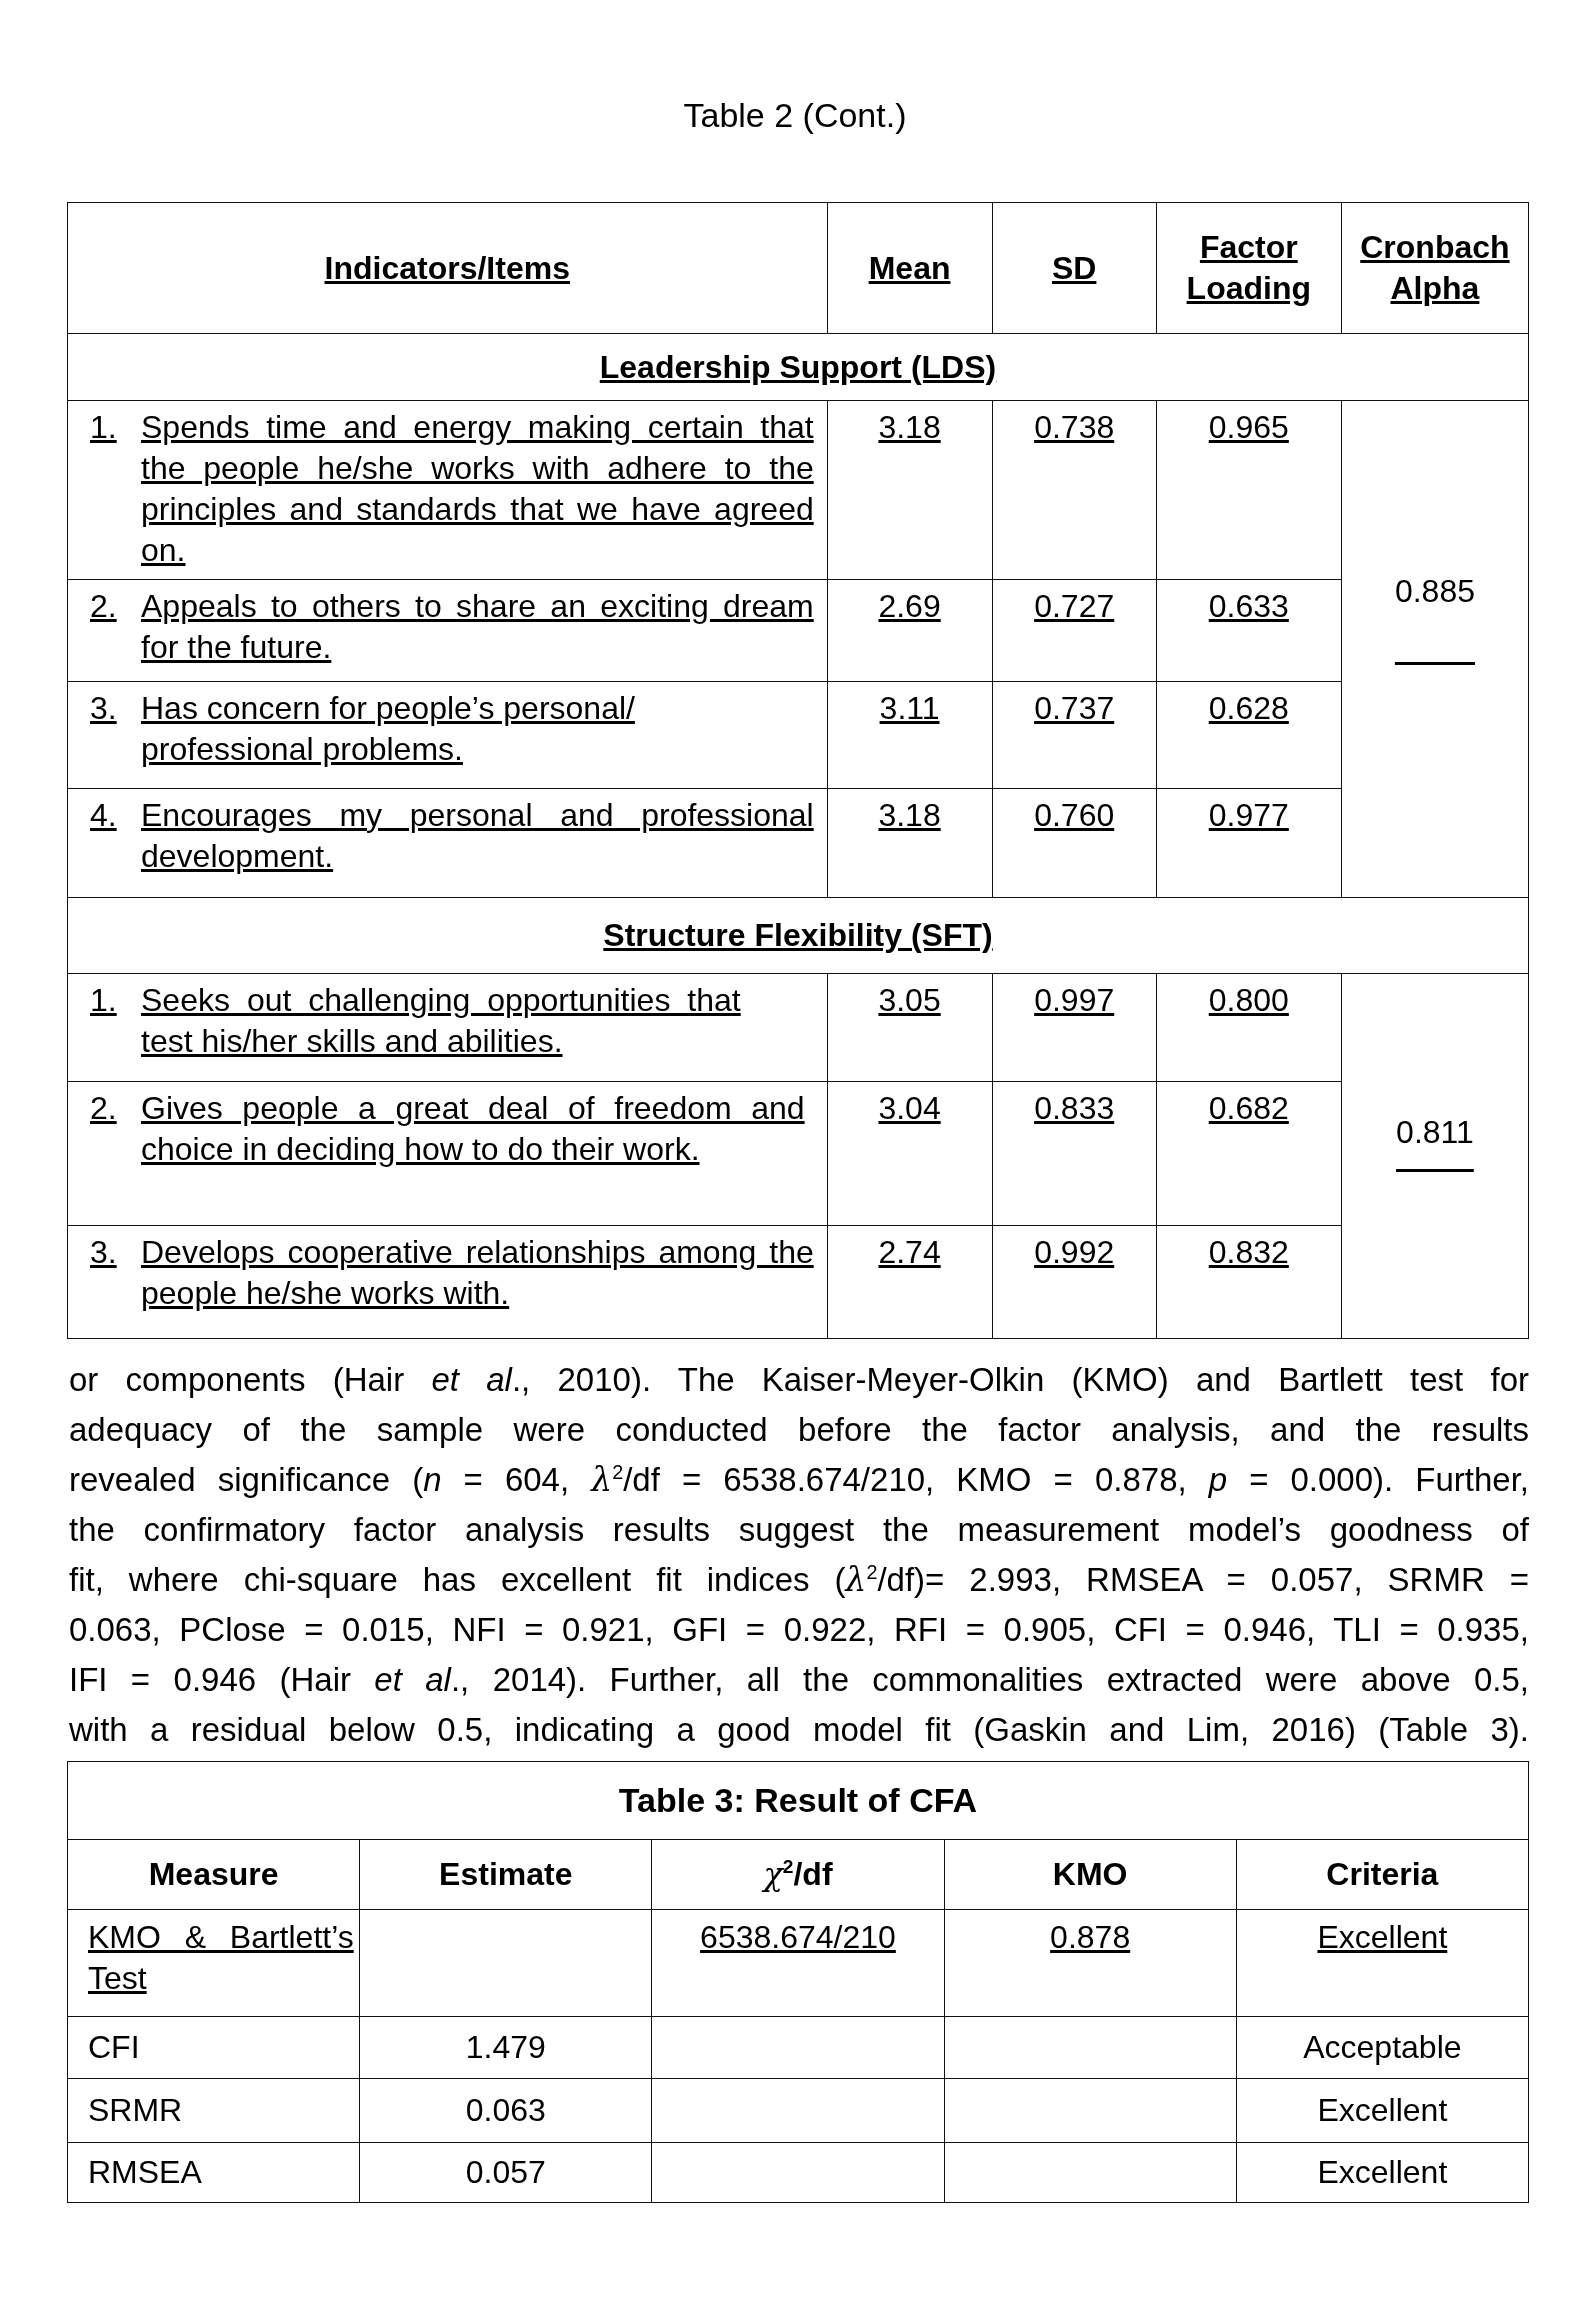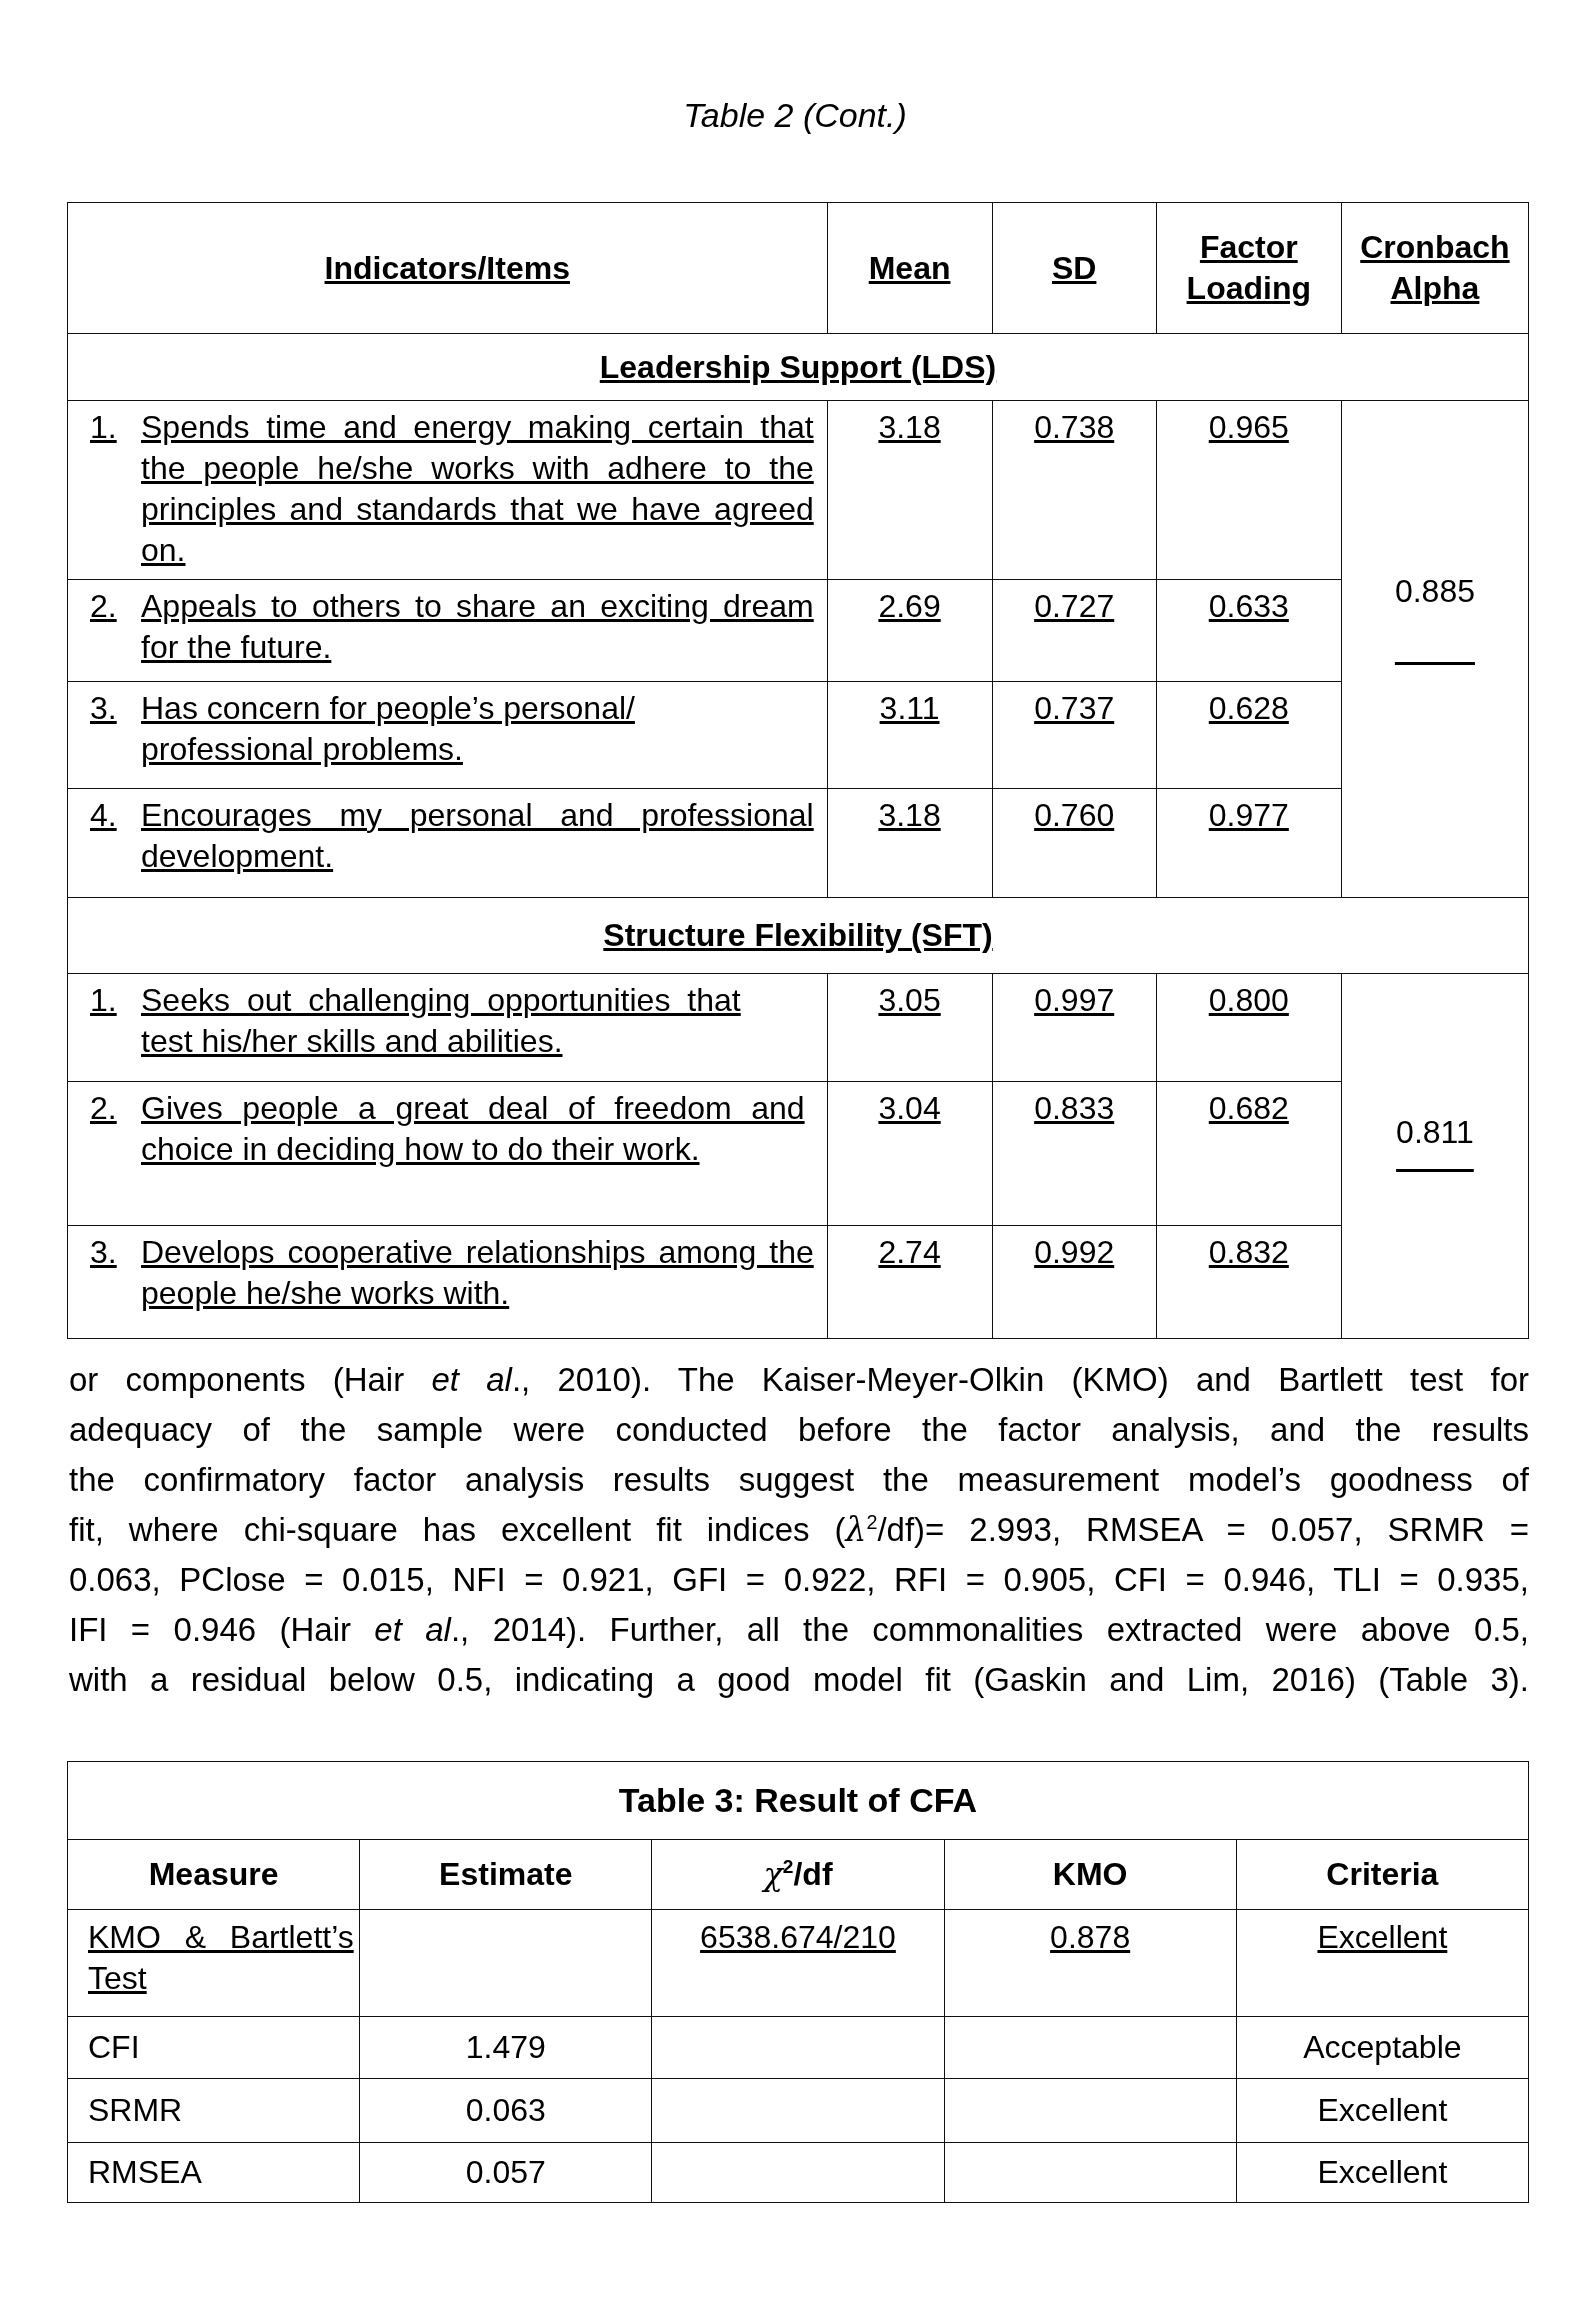--- a/index.html
+++ b/index.html
@@ -16,21 +16,20 @@
       color: #000000;
     }
     .page-title {
       position: absolute;
       left: 0;
       width: 1590px;
       top: 95px;
       text-align: center;
       font-size: 34px;
       line-height: 40px;
-      font-style: italic;
     }
     table {
       border-collapse: collapse;
       position: absolute;
       table-layout: fixed;
     }
     td, th {
       border: 1.8px solid #111;
       padding: 0;
       font-size: 32px;
@@ -272,20 +271,21 @@
       <td class="num">2.74</td>
       <td class="num">0.992</td>
       <td class="num">0.832</td>
     </tr>
   </tbody>
 </table>
 
 <div class="para" id="para">
     <span class="ln">or components (Hair <i>et al</i>., 2010). The Kaiser-Meyer-Olkin (KMO) and Bartlett test for</span>
     <span class="ln">adequacy of the sample were conducted before the factor analysis, and the results</span>
+    <span class="ln">revealed significance (<i>n</i> = 604, <span class="lam">λ</span><sup>2</sup>/df = 6538.674/210, KMO = 0.878, <i>p</i> = 0.000). Further,</span>
     <span class="ln">the confirmatory factor analysis results suggest the measurement model’s goodness of</span>
     <span class="ln">fit, where chi-square has excellent fit indices (<span class="lam">λ</span><sup>2</sup>/df)= 2.993, RMSEA = 0.057, SRMR =</span>
     <span class="ln">0.063, PClose = 0.015, NFI = 0.921, GFI = 0.922, RFI = 0.905, CFI = 0.946, TLI = 0.935,</span>
     <span class="ln">IFI = 0.946 (Hair <i>et al</i>., 2014). Further, all the commonalities extracted were above 0.5,</span>
     <span class="ln last">with a residual below 0.5, indicating a good model fit  (Gaskin and Lim, 2016)  (Table 3).</span>
   </div>
 
 <table id="table3">
   <colgroup>
       <col>

